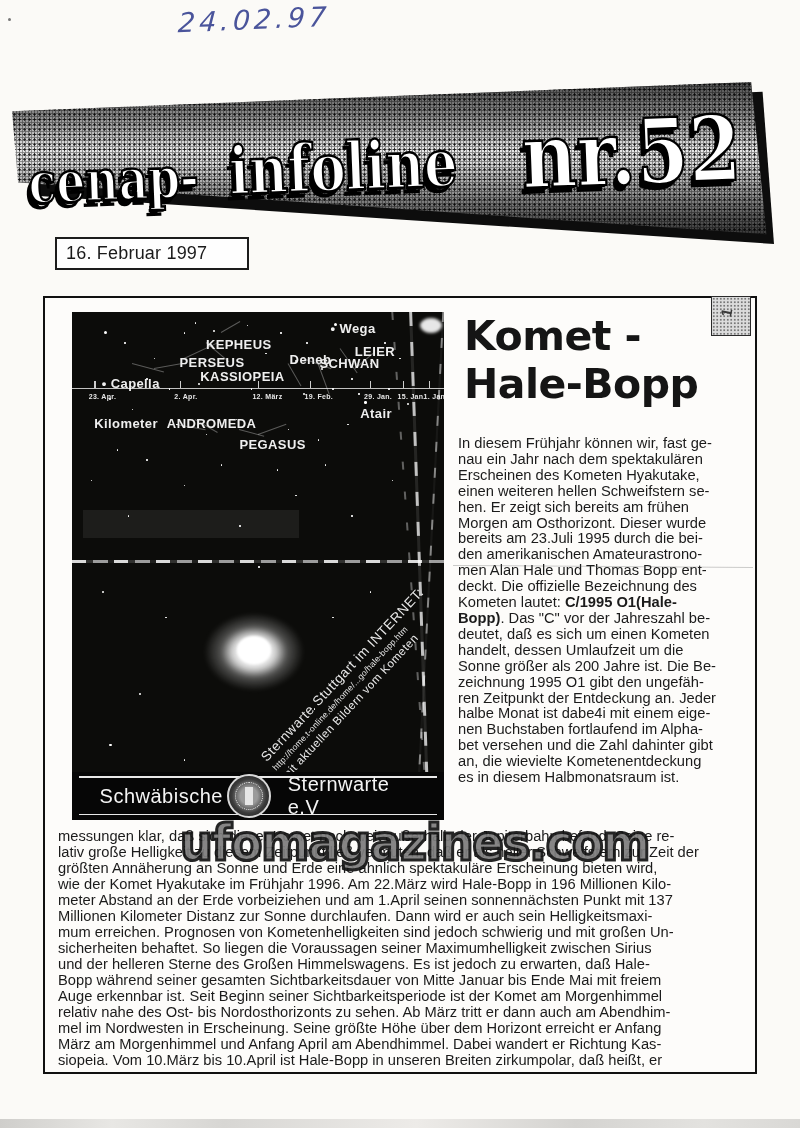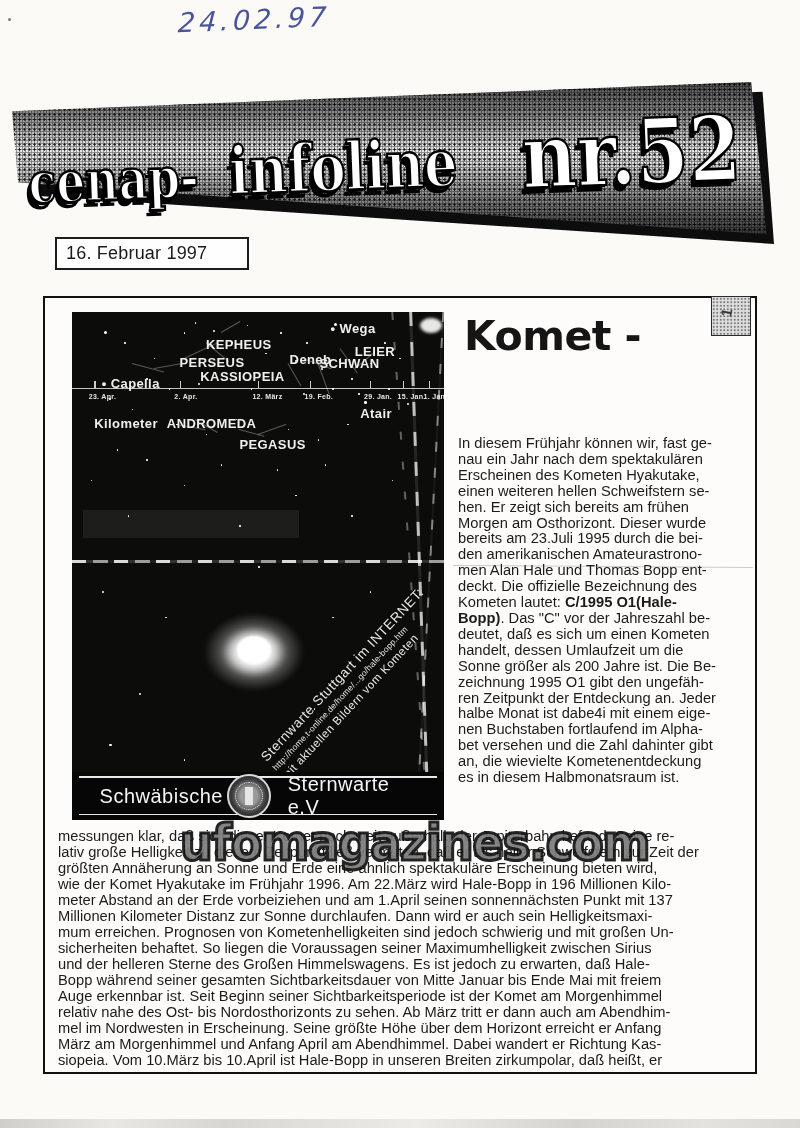--- a/index.html
+++ b/index.html
@@ -338,20 +338,21 @@
       <div class="logo">
         <div class="logo-inner"></div>
         <div class="logo-bar"></div>
       </div>
       <span class="caption-right">Sternwarte e.V</span>
     </div>
   </div>
 
   <div class="title">
     <div>Komet -</div>
+    <div>Hale-Bopp</div>
   </div>
 
   <div class="col-body"><span>In diesem Frühjahr können wir, fast ge-
 nau ein Jahr nach dem spektakulären
 Erscheinen des Kometen Hyakutake,
 einen weiteren hellen Schweifstern se-
 hen. Er zeigt sich bereits am frühen
 Morgen am Osthorizont. Dieser wurde
 bereits am 23.Juli 1995 durch die bei-
 den amerikanischen Amateurastrono-

